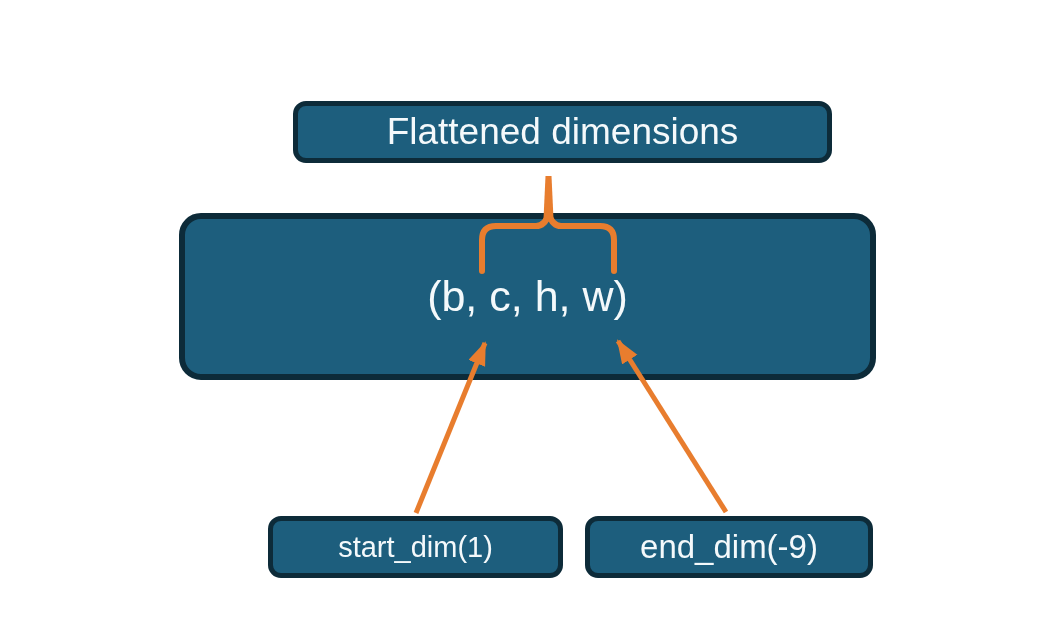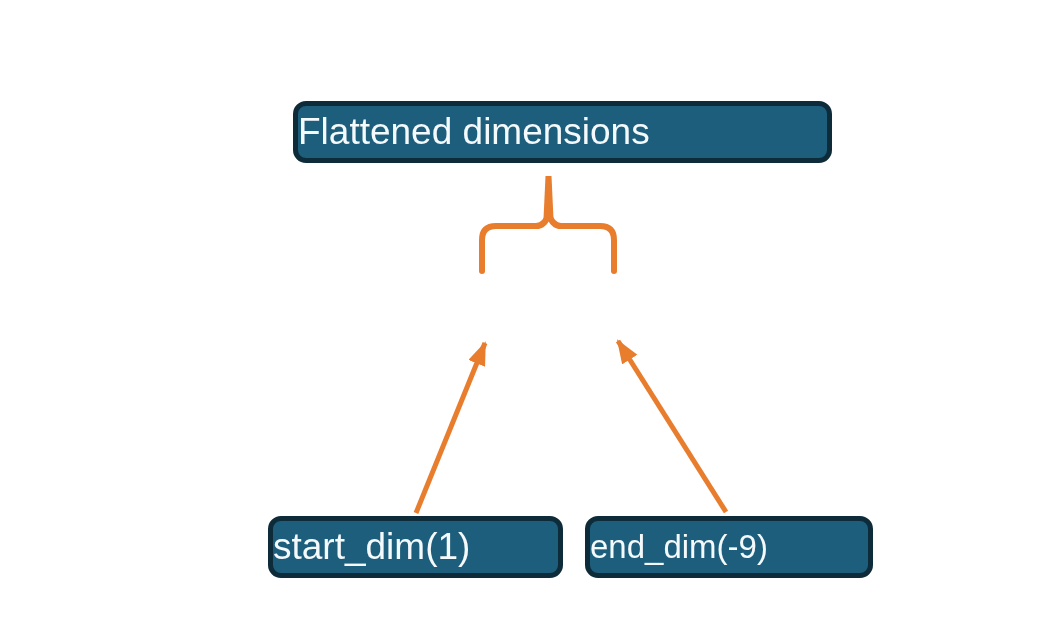--- a/index.html
+++ b/index.html
@@ -23,28 +23,28 @@
   }
   .node {
     position: absolute;
     box-sizing: border-box;
     background: var(--node-fill);
     border: 5px solid var(--node-border);
     border-radius: 13px;
     color: var(--text);
     display: flex;
     align-items: center;
-    justify-content: flex-start;
+    justify-content: center;
     white-space: nowrap;
     z-index: 1;
   }
   .node-top    { left: 293px; top: 101px; width: 539px; height: 62px;  font-size: 37px; }
   .node-middle { left: 179px; top: 213px; width: 697px; height: 167px; font-size: 43px;
                  border-width: 6px; border-radius: 22px; }
-  .node-start  { left: 268px; top: 516px; width: 295px; height: 62px;  font-size: 37px; }
+  .node-start  { left: 268px; top: 516px; width: 295px; height: 62px;  font-size: 29px; }
   .node-end    { left: 585px; top: 516px; width: 288px; height: 62px;  font-size: 33px; }
   svg.connectors {
     position: absolute;
     left: 0; top: 0;
     z-index: 5;
     pointer-events: none;
   }
   .orange-stroke { stroke: var(--connector); fill: none; }
   .orange-fill   { fill: var(--connector); }
   .brace { stroke-width: 6; stroke-linecap: round; }
@@ -52,20 +52,23 @@
 </style>
 </head>
 <body>
 
 <div class="canvas">
 
   <div class="node node-top">
     <span>Flattened dimensions</span>
   </div>
 
+  <div class="node node-middle">
+    <span>(b, c, h, w)</span>
+  </div>
 
   <div class="node node-start">
     <span>start_dim(1)</span>
   </div>
 
   <div class="node node-end">
     <span>end_dim(-9)</span>
   </div>
 
   <svg class="connectors" width="1038" height="632" viewBox="0 0 1038 632">

